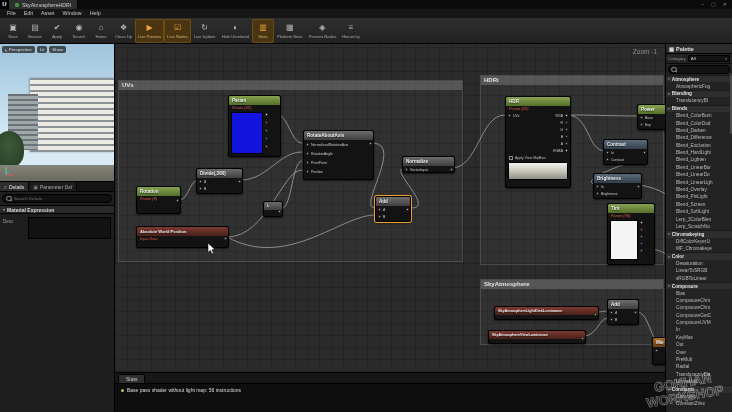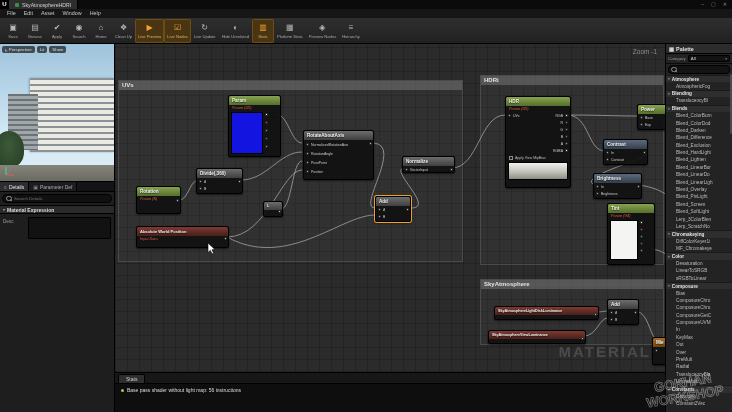--- a/index.html
+++ b/index.html
@@ -272,21 +272,20 @@
     <span>Material Expression</span>
   </div>
   <div class="dprop">
     <span class="dlabel">Desc</span>
     <div class="dinput"></div>
   </div>
 </div>
 
 <div id="graph">
   <div class="zoomlabel">Zoom -1</div>
-  <div class="watermark">MATERIAL</div>
 
   <div class="comment" style="left:3px;top:36px;width:345px;height:182px">
     <div class="chead">UVs</div>
   </div>
   <div class="comment" style="left:365px;top:31px;width:184px;height:190px">
     <div class="chead">HDRi</div>
   </div>
   <div class="comment" style="left:365px;top:235px;width:184px;height:66px">
     <div class="chead">SkyAtmosphere</div>
   </div>

